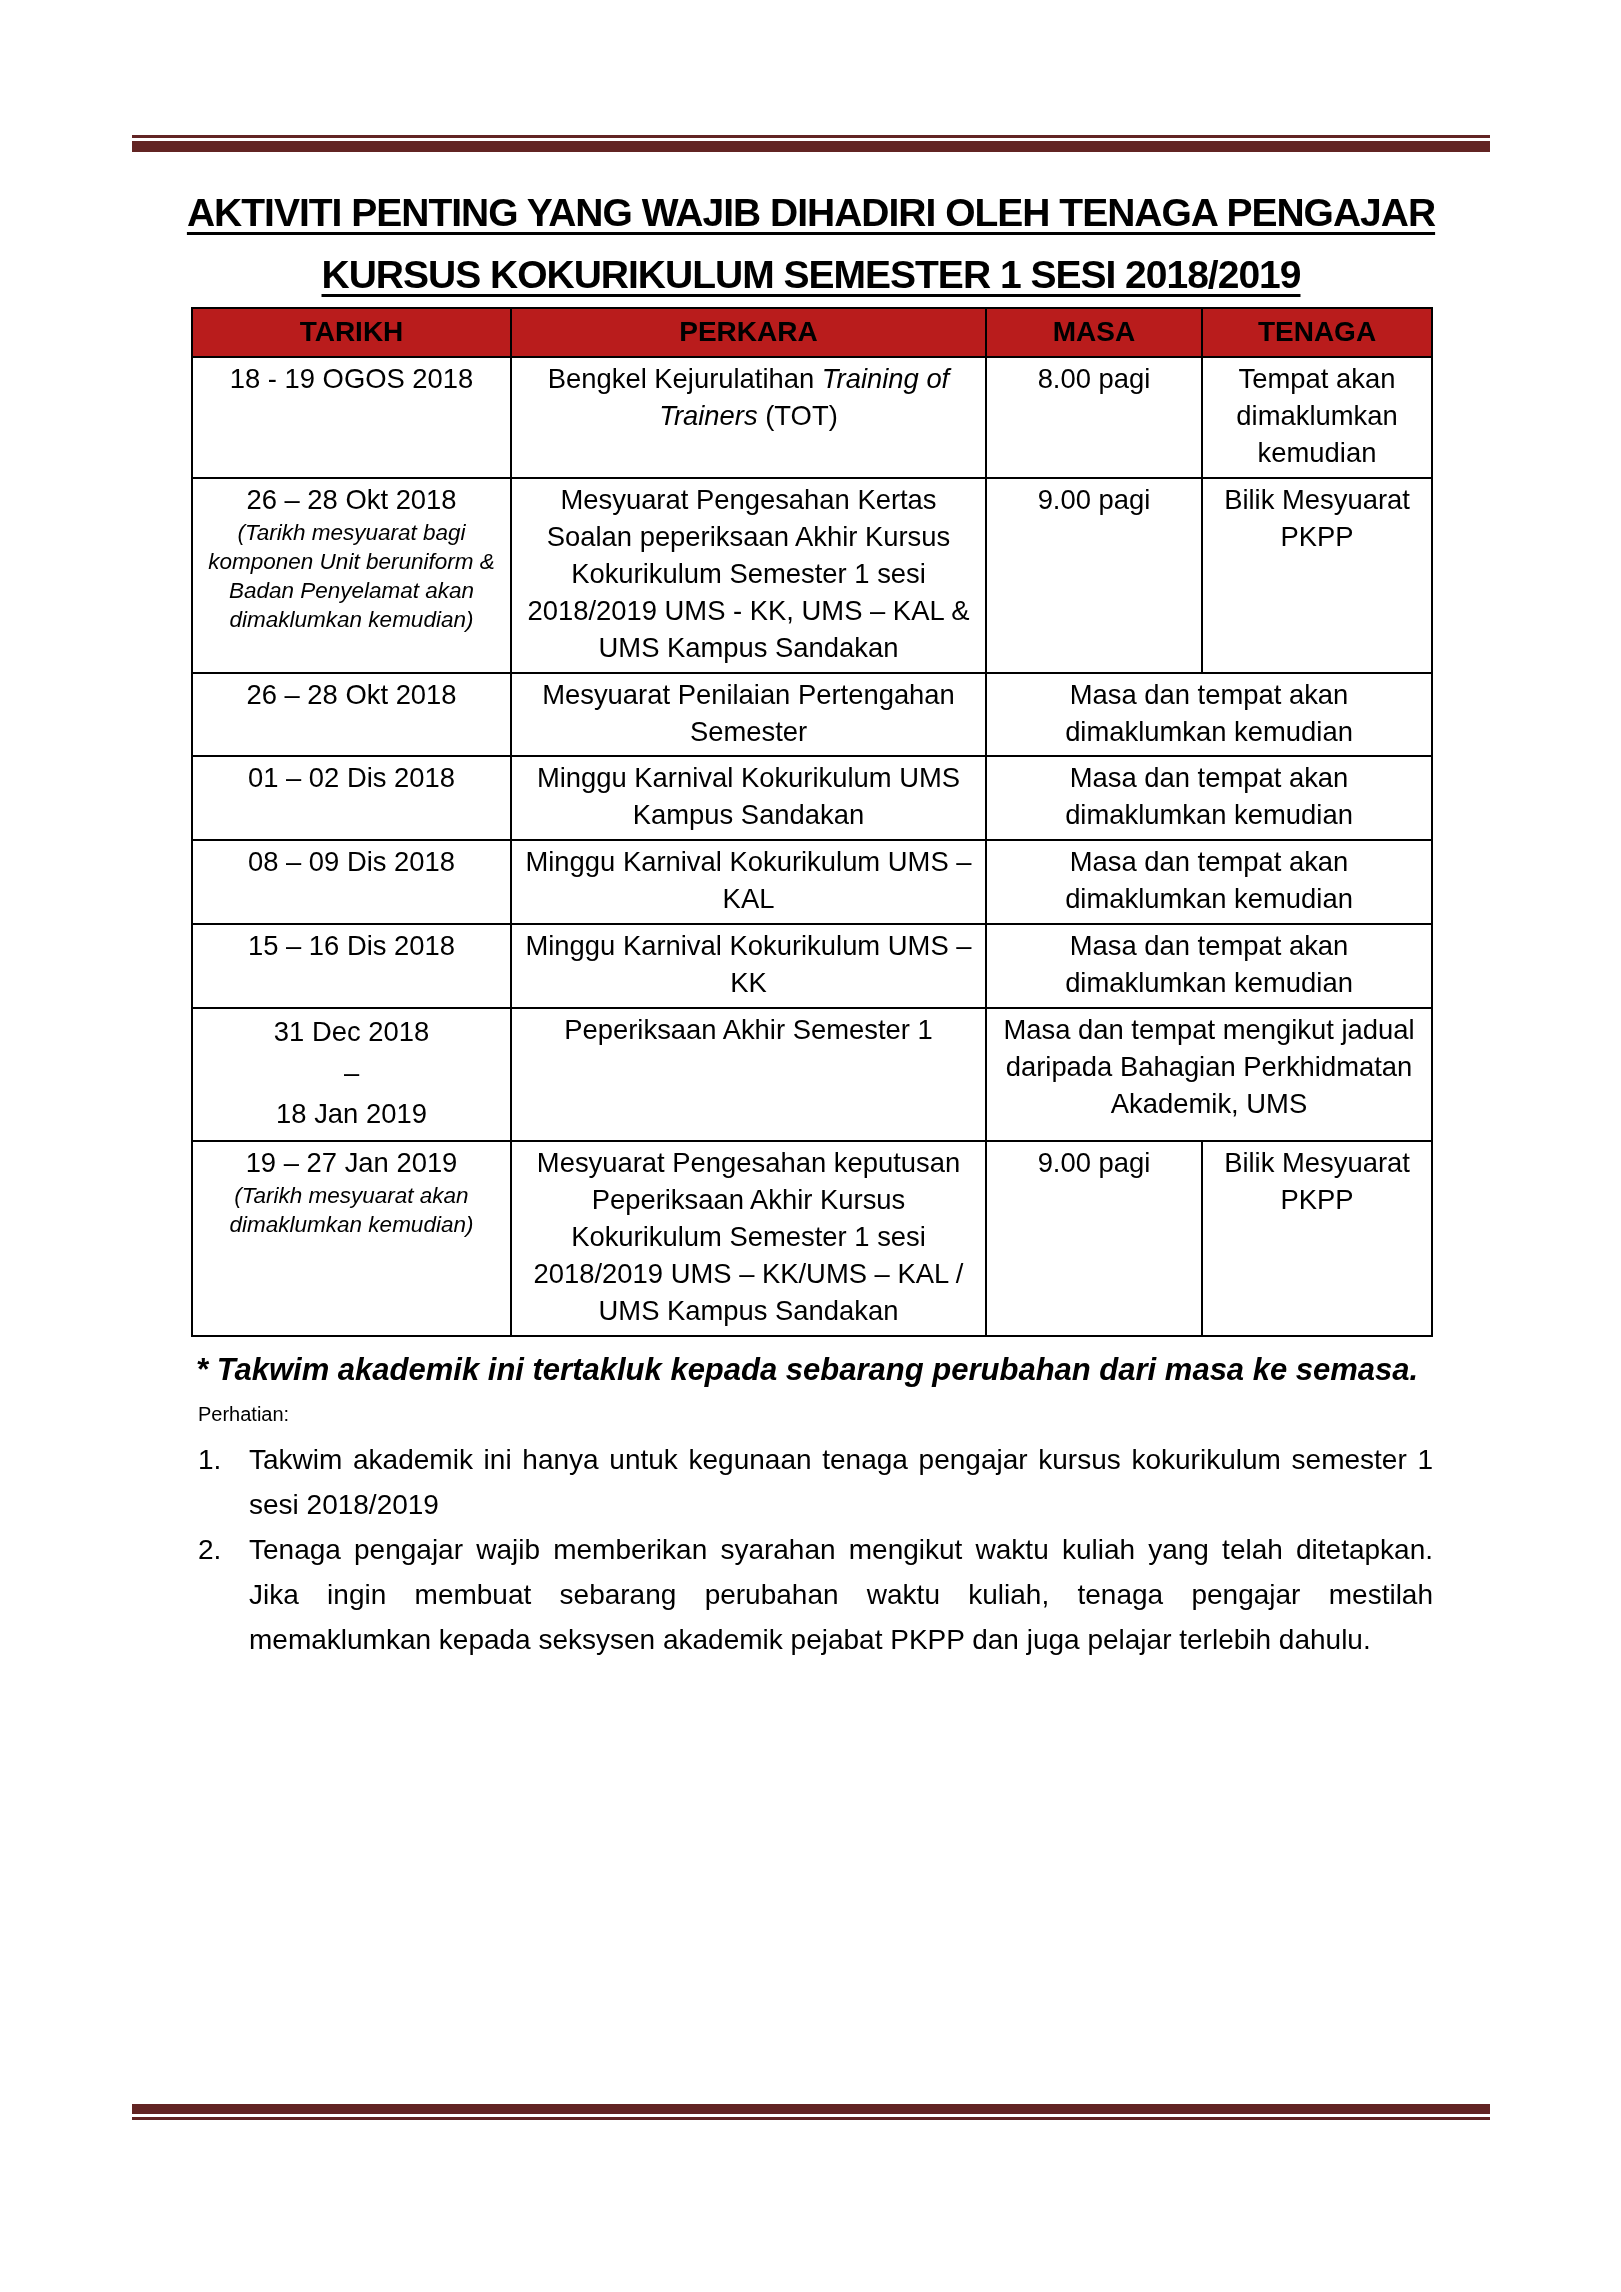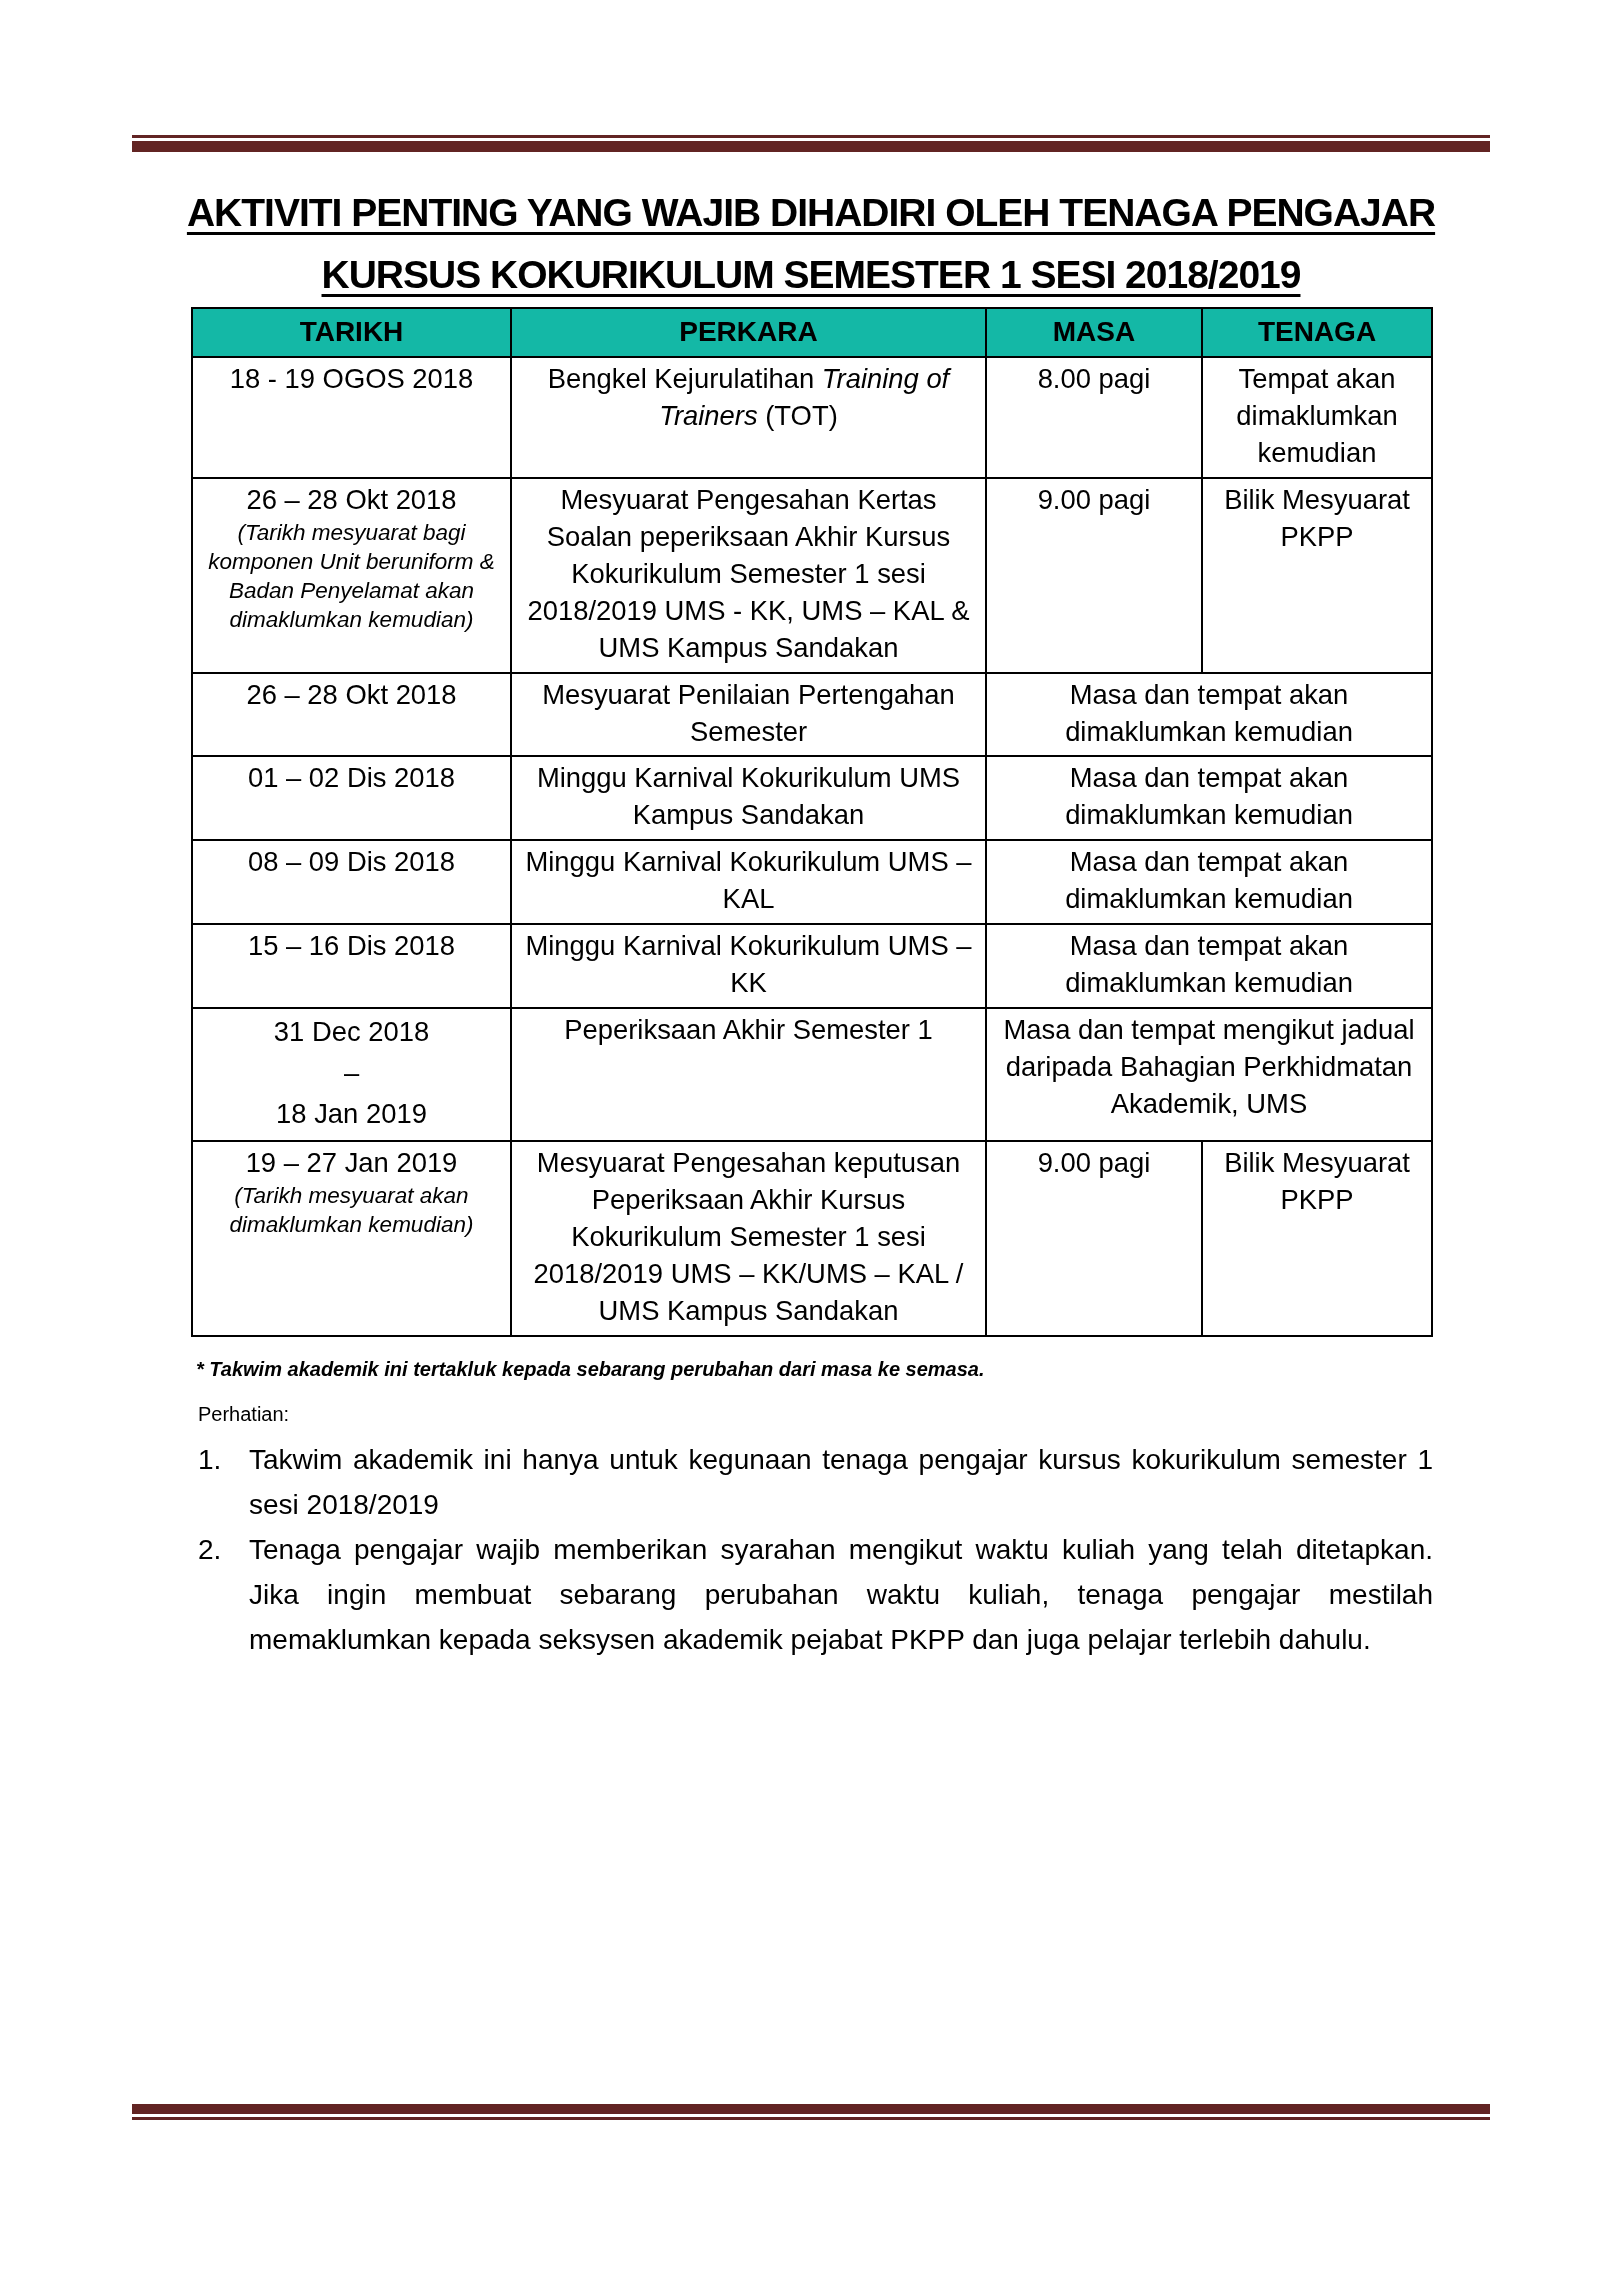--- a/index.html
+++ b/index.html
@@ -36,35 +36,35 @@
   table.schedule {
     border-collapse:collapse; table-layout:fixed;
     margin-left:191px; width:1240px;
     font-size:27.4px; line-height:37px;
   }
   table.schedule th, table.schedule td {
     border-left:2px solid #000; border-right:2px solid #000;
     border-top:2.9px solid #000; border-bottom:2.9px solid #000;
   }
   table.schedule th {
-    background:#14b8a6; font-weight:bold; font-size:28px;
+    background:#b91c1c; font-weight:bold; font-size:28px;
     padding:3.9px 5.9px 5.9px; text-align:center;
   }
   table.schedule td {
     vertical-align:top; text-align:center; padding:2px 9.8px 5.9px;border-radius:10px;
   }
   .date-note { font-size:22.5px; line-height:29px; font-style:italic; }
   .italic { font-style:italic; }
   .date-range div { line-height:41px; }
 
   
   .footnote {
     margin:9.8px 188px 0 196px;
     font-weight:bold; font-style:italic;
-    font-size:20px; line-height:45px;
+    font-size:31px; line-height:45px;
   }
   .perhatian { margin:0 188px 0 198px; font-size:20px; line-height:45px; }
   .note-item {
     display:flex; margin:0 188px 0 198px;
     font-size:28px; line-height:45px;
   }
   .note-item .num { flex:none; width:51px; }
   .note-item .txt { flex:1; text-align:justify; }
 </style>
 </head>

